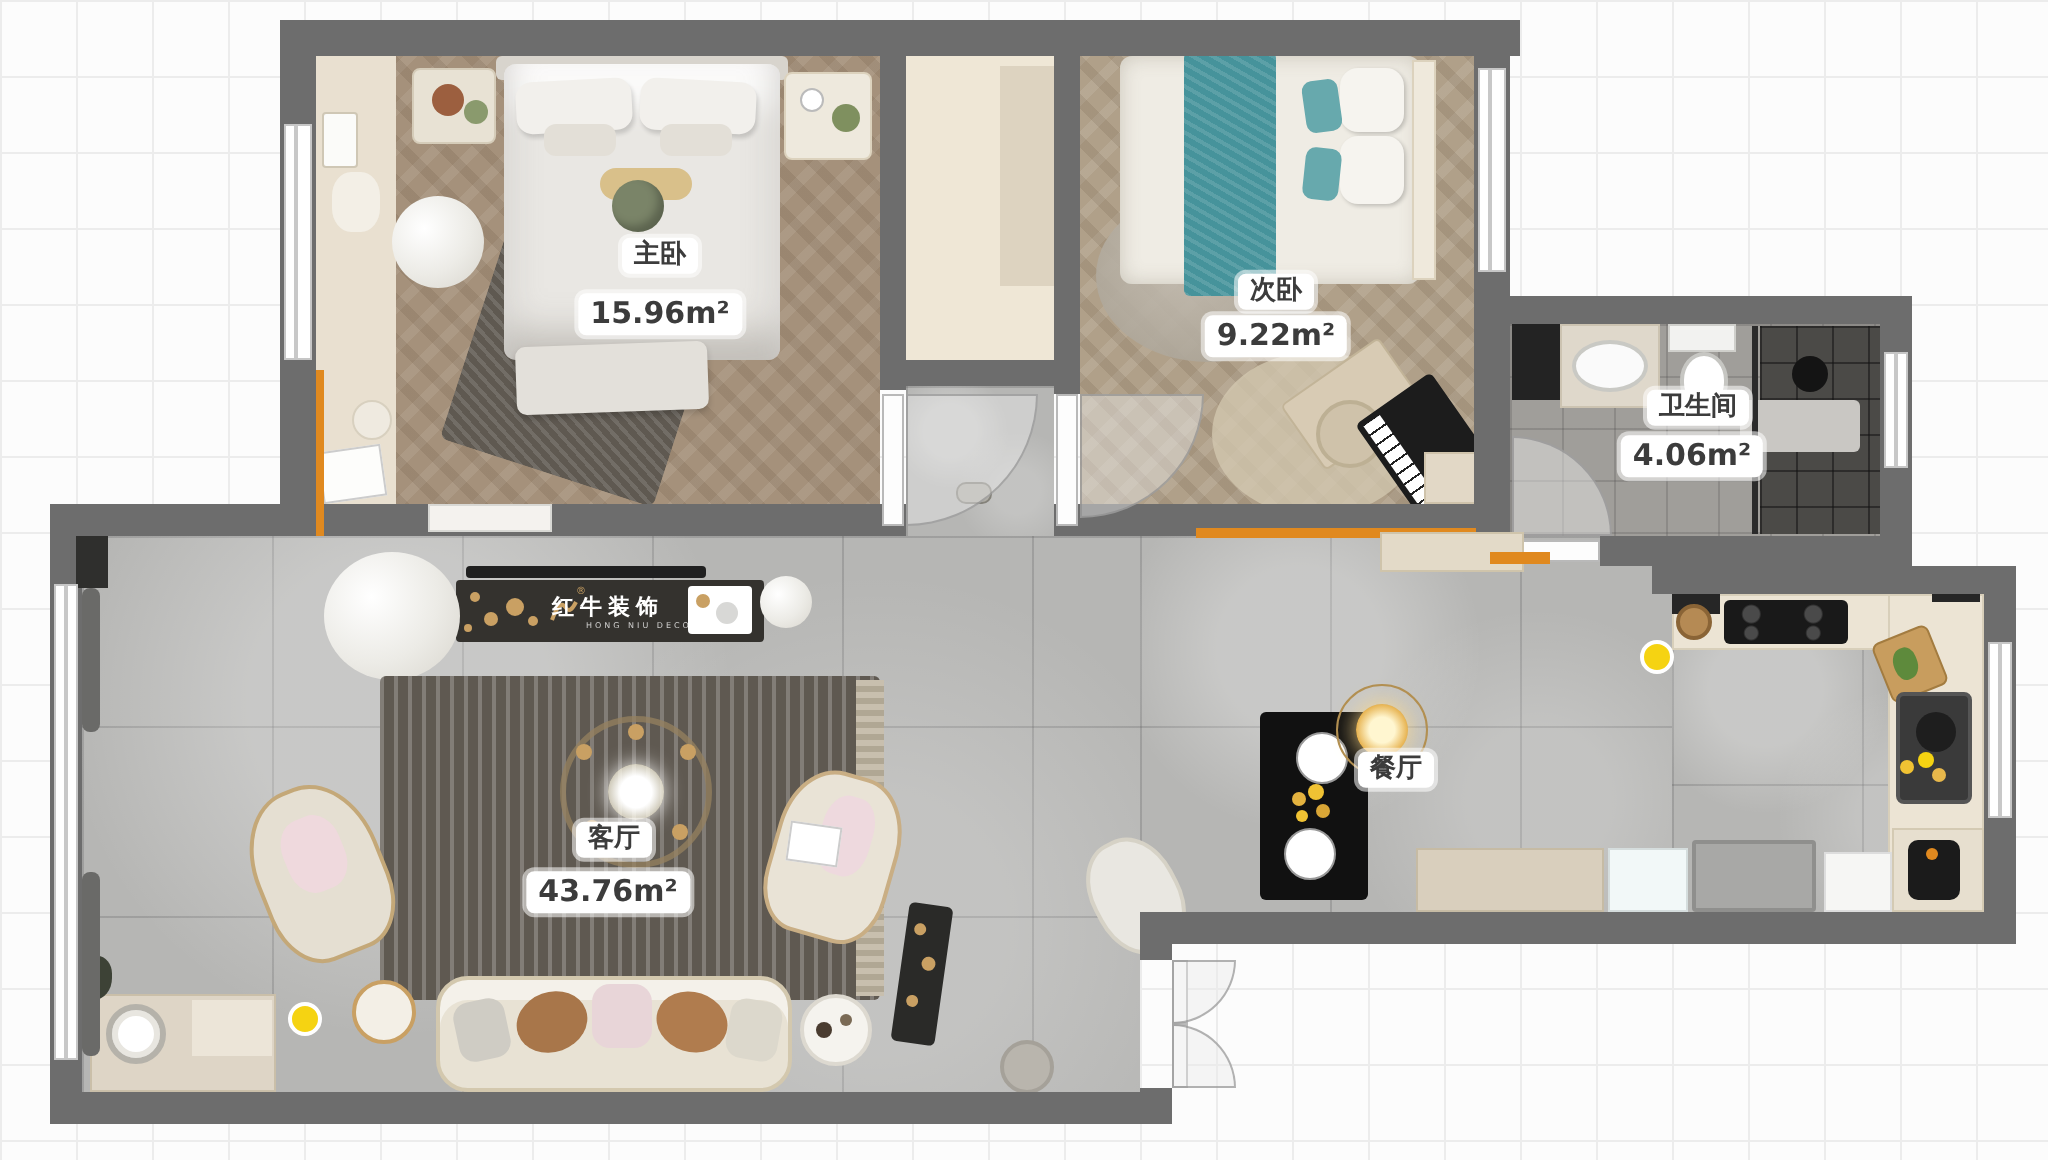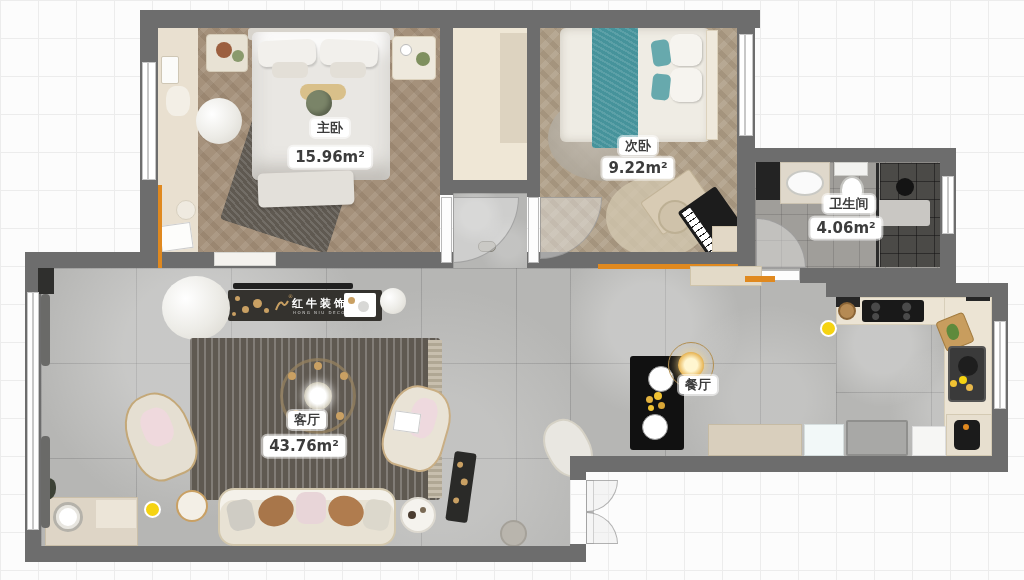--- a/index.html
+++ b/index.html
@@ -124,21 +124,21 @@
   <div class="over" style="left:233px;top:283px;width:120px;height:6px;background:#202020;border-radius:2px;"></div>
   <div class="fur logo-bar" style="left:228px;top:290px;width:154px;height:31px;">
     <div class="gdot" style="left:7px;top:6px;width:5px;height:5px;"></div>
     <div class="gdot" style="left:14px;top:16px;width:7px;height:7px;"></div>
     <div class="gdot" style="left:25px;top:9px;width:9px;height:9px;"></div>
     <div class="gdot" style="left:36px;top:18px;width:5px;height:5px;"></div>
     <div class="gdot" style="left:4px;top:22px;width:4px;height:4px;"></div>
     <svg width="16" height="16" style="position:absolute;left:46px;top:7px;">
       <path d="M2 13 Q6 2 9 7 Q11 10 14 4" stroke="#c9a063" fill="none" stroke-width="2"></path>
     </svg>
-    <span class="logo-brand" style="position:absolute;left:64px;top:6px;">红牛装饰</span>
+    <span class="logo-brand" style="position:absolute;left:48px;top:6px;">红牛装饰</span>
     <span style="position:absolute;left:60px;top:3px;color:#c9a063;font-size:5px;">®</span>
     <span class="logo-sub" style="position:absolute;left:65px;top:20px;">HONG NIU DECORATION</span>
     <div style="position:absolute;left:116px;top:3px;width:32px;height:24px;background:#fff;border-radius:2px;">
       <div class="gdot" style="left:4px;top:4px;width:7px;height:7px;"></div>
       <div style="position:absolute;left:14px;top:8px;width:11px;height:11px;border-radius:50%;background:#d8d8d6;"></div>
     </div>
   </div>
   <div class="fur fluff" style="left:162px;top:276px;width:68px;height:64px;"></div>
   <div class="fur fluff" style="left:380px;top:288px;width:26px;height:26px;"></div>
   <div class="fur rug-dark" style="left:190px;top:338px;width:250px;height:162px;border-radius:3px;"></div>

